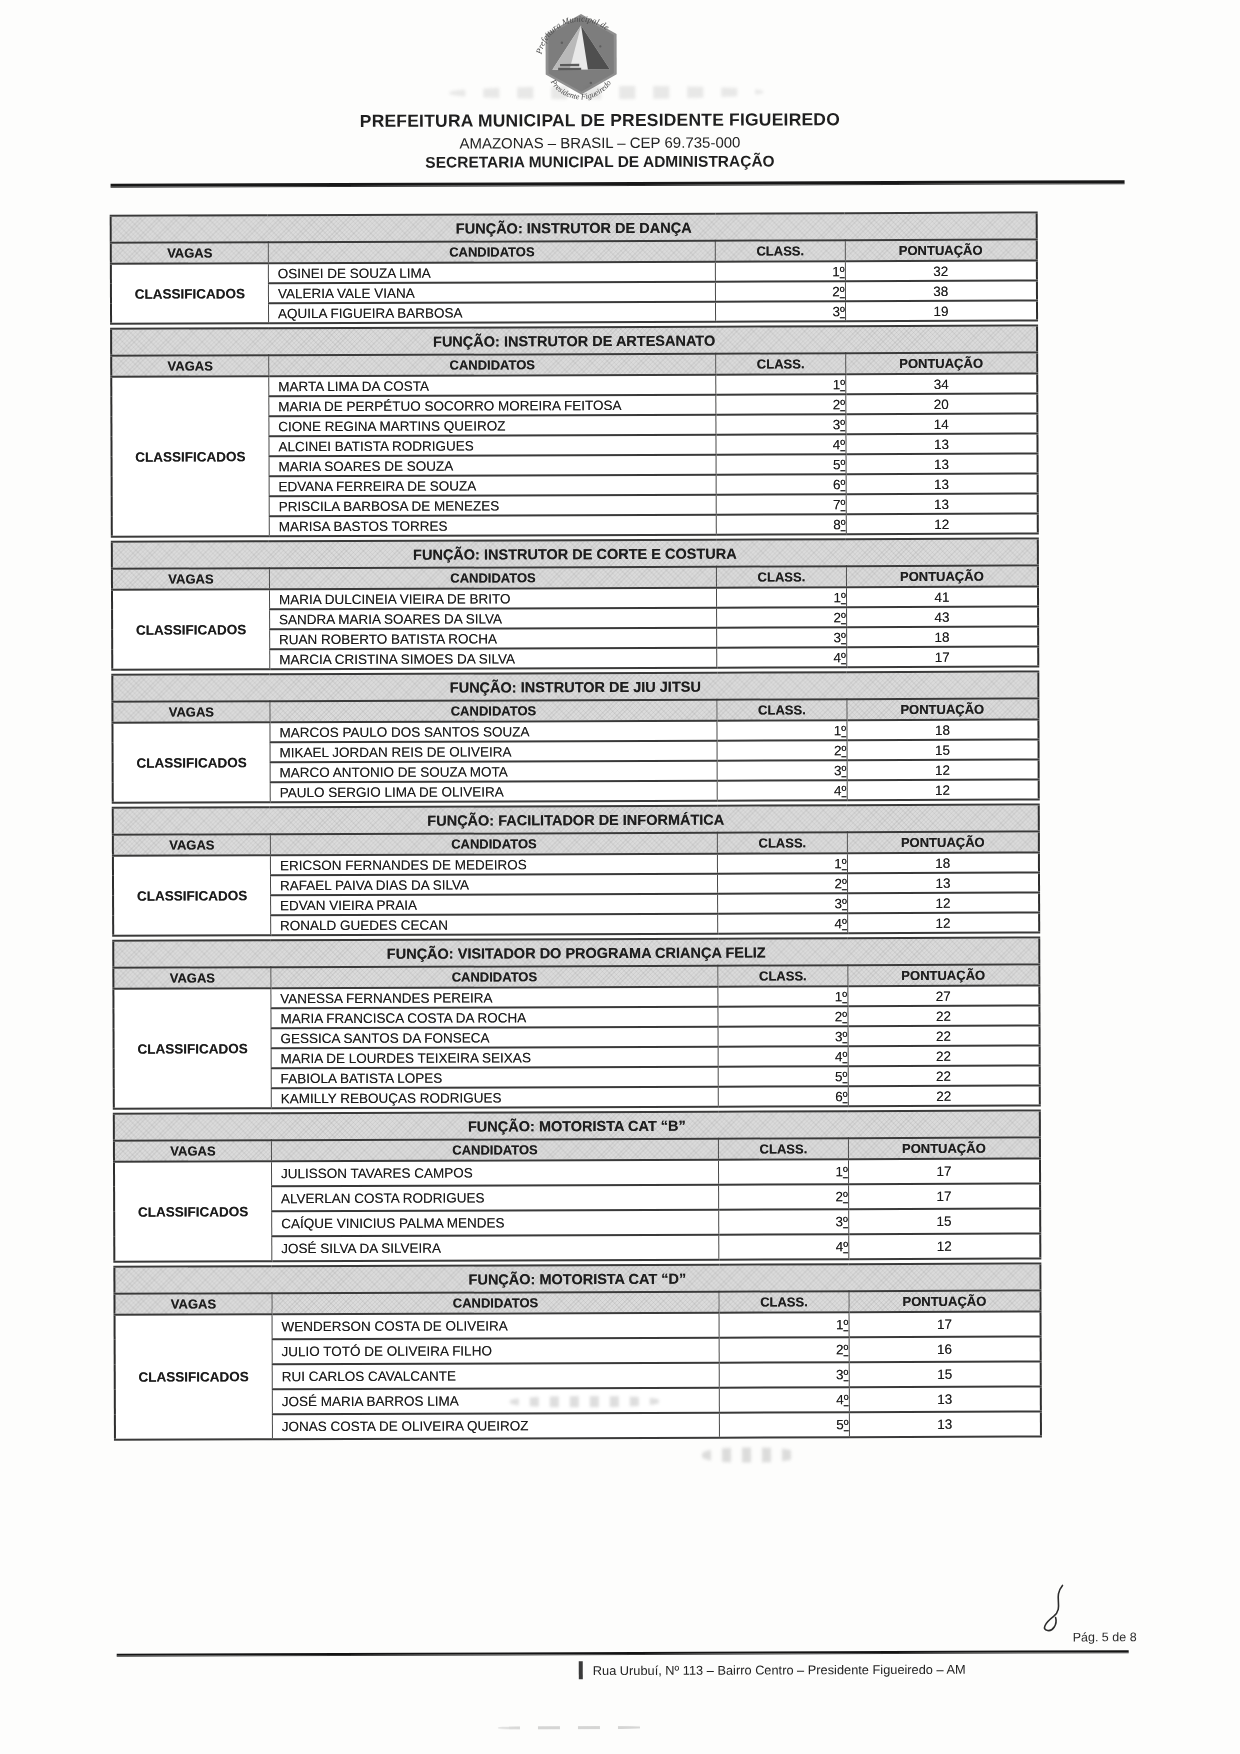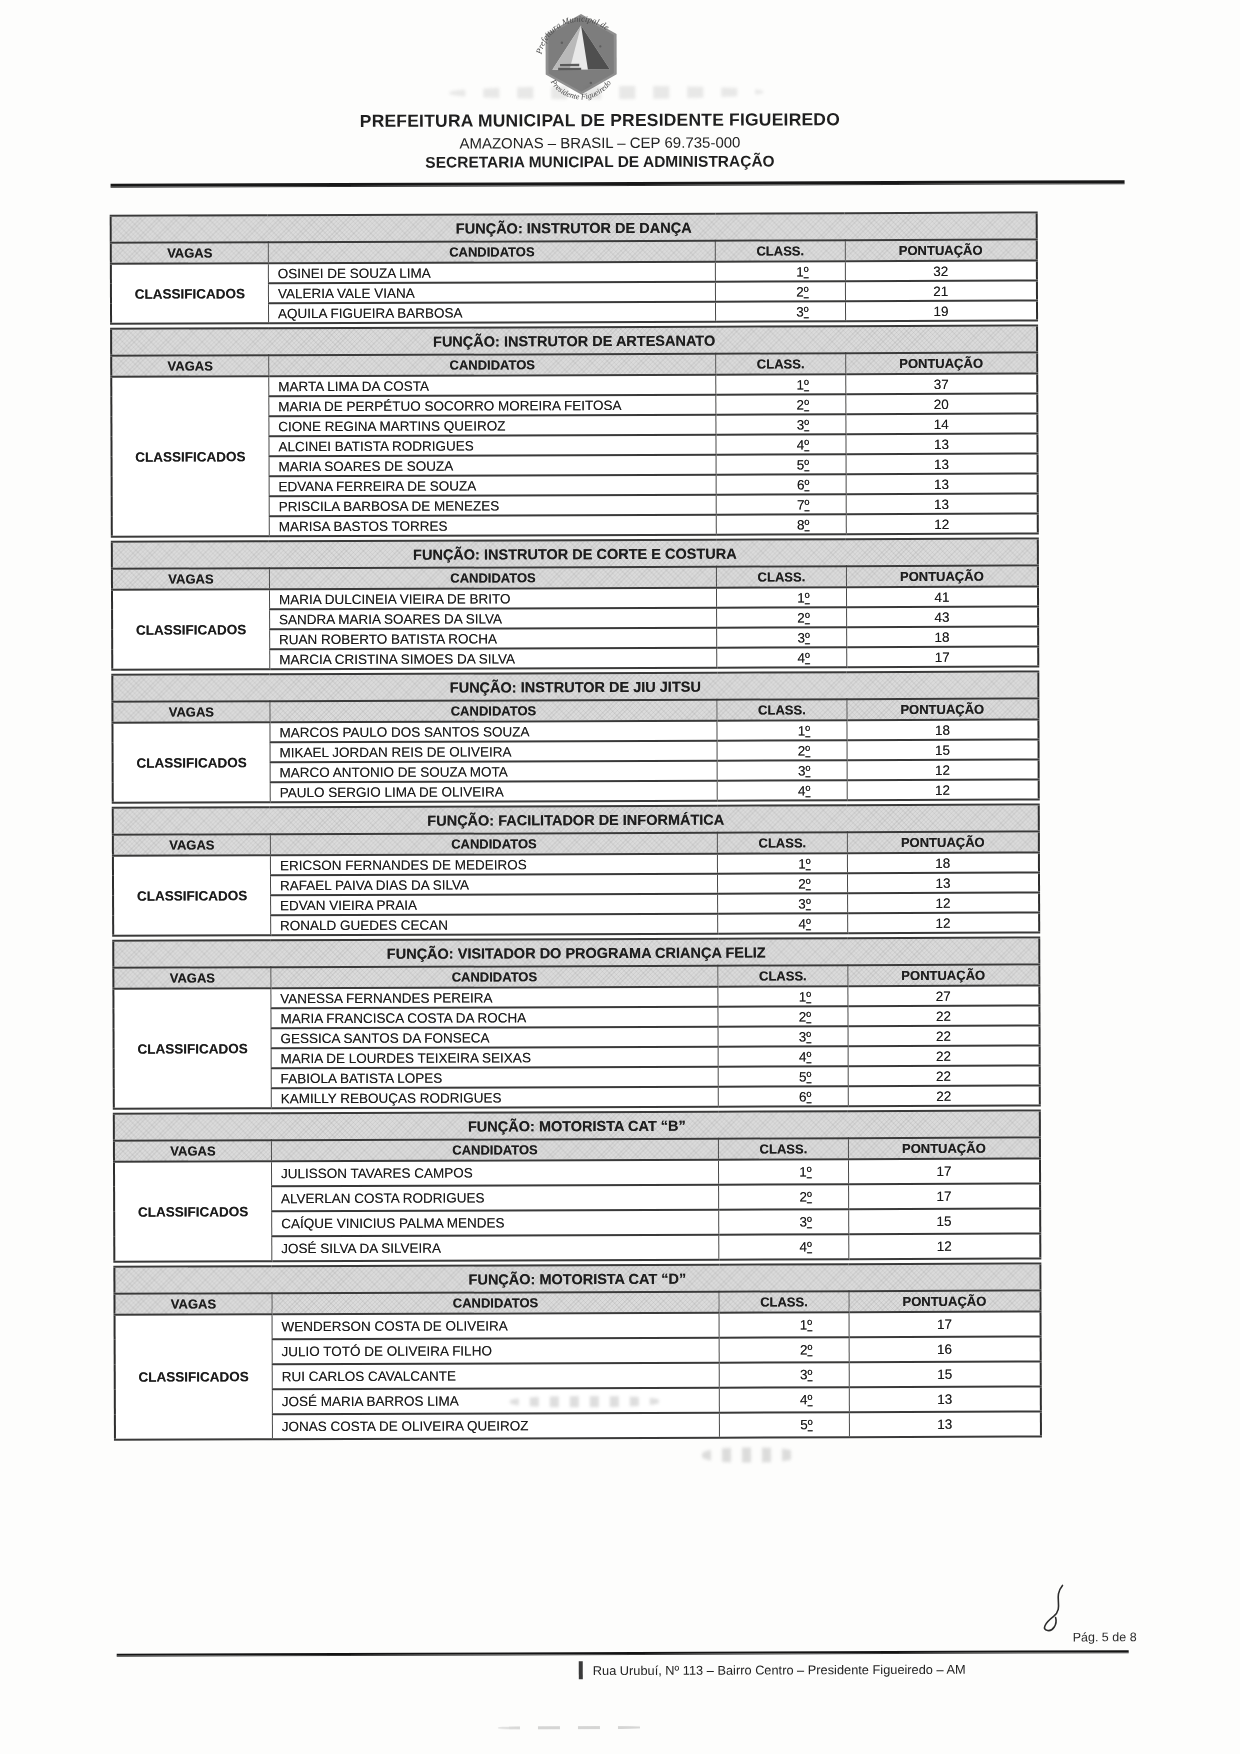--- a/index.html
+++ b/index.html
@@ -46,21 +46,21 @@
   .shade {
     background-color:#dbdbdb;
     background-image:
       repeating-linear-gradient(135deg, rgba(110,110,110,.13) 0 1px, transparent 1px 3px),
       repeating-linear-gradient(45deg, rgba(110,110,110,.10) 0 1px, transparent 1px 4px);
   }
   .title-cell { height:27px; text-align:center; font-weight:bold; font-size:14.5px; color:#1d1d1d; }
   .hc { height:21px; text-align:center; font-weight:bold; font-size:13px; color:#1d1d1d; }
   .data-row td { height:20px; font-size:13.5px; background:#fff; }
   .name-cell { padding-left:9px; text-align:left; }
-  .class-cell { text-align:center;padding-left:44px; }
+  .class-cell { text-align:right;padding-left:44px; }
   .points-cell { text-align:center; }
   .vagas-cell { text-align:center; font-weight:bold; font-size:13px; background:#fff;margin-top:19px; }
   .ord { text-decoration:underline; }
   
   .tables-section table:nth-of-type(7) .data-row td,
   .tables-section table:nth-of-type(8) .data-row td { height:25px; }
 
   
   .artifact {
     position:absolute; filter:blur(1.4px); opacity:.4; border-radius:40%;
@@ -142,21 +142,21 @@
             </tr>
             <tr class="data-row">
               <td class="vagas-cell" rowspan="3">CLASSIFICADOS</td>
               <td class="name-cell">OSINEI DE SOUZA LIMA</td>
               <td class="class-cell"><span>1</span><span class="ord">º</span></td>
               <td class="points-cell">32</td>
             </tr>
             <tr class="data-row">
               <td class="name-cell">VALERIA VALE VIANA</td>
               <td class="class-cell"><span>2</span><span class="ord">º</span></td>
-              <td class="points-cell">21</td>
+              <td class="points-cell">38</td>
             </tr>
             <tr class="data-row">
               <td class="name-cell">AQUILA FIGUEIRA BARBOSA</td>
               <td class="class-cell"><span>3</span><span class="ord">º</span></td>
               <td class="points-cell">19</td>
             </tr>
           </tbody>
         </table>
         <table class="func-table">
           <colgroup>
@@ -172,21 +172,21 @@
             <tr class="head-row">
               <td class="hc shade">VAGAS</td>
               <td class="hc shade">CANDIDATOS</td>
               <td class="hc shade">CLASS.</td>
               <td class="hc shade">PONTUAÇÃO</td>
             </tr>
             <tr class="data-row">
               <td class="vagas-cell" rowspan="8">CLASSIFICADOS</td>
               <td class="name-cell">MARTA LIMA DA COSTA</td>
               <td class="class-cell"><span>1</span><span class="ord">º</span></td>
-              <td class="points-cell">37</td>
+              <td class="points-cell">34</td>
             </tr>
             <tr class="data-row">
               <td class="name-cell">MARIA DE PERPÉTUO SOCORRO MOREIRA FEITOSA</td>
               <td class="class-cell"><span>2</span><span class="ord">º</span></td>
               <td class="points-cell">20</td>
             </tr>
             <tr class="data-row">
               <td class="name-cell">CIONE REGINA MARTINS QUEIROZ</td>
               <td class="class-cell"><span>3</span><span class="ord">º</span></td>
               <td class="points-cell">14</td>

